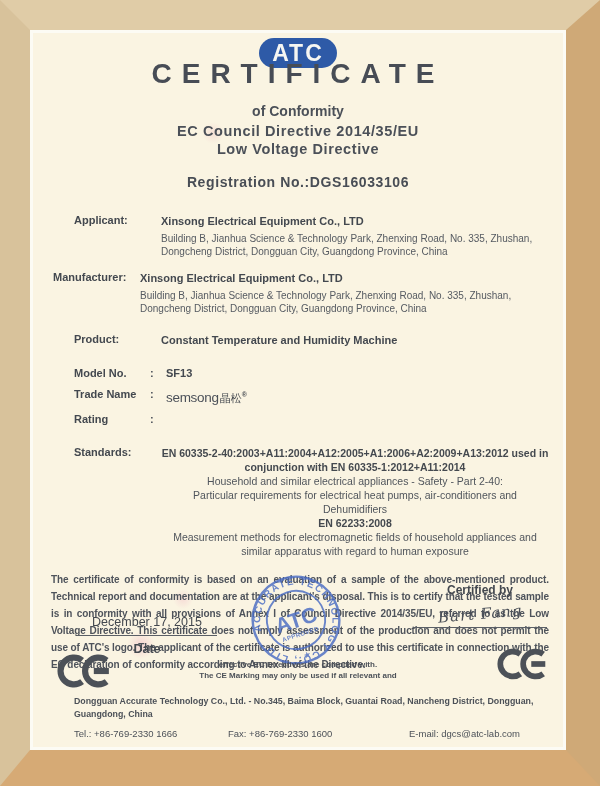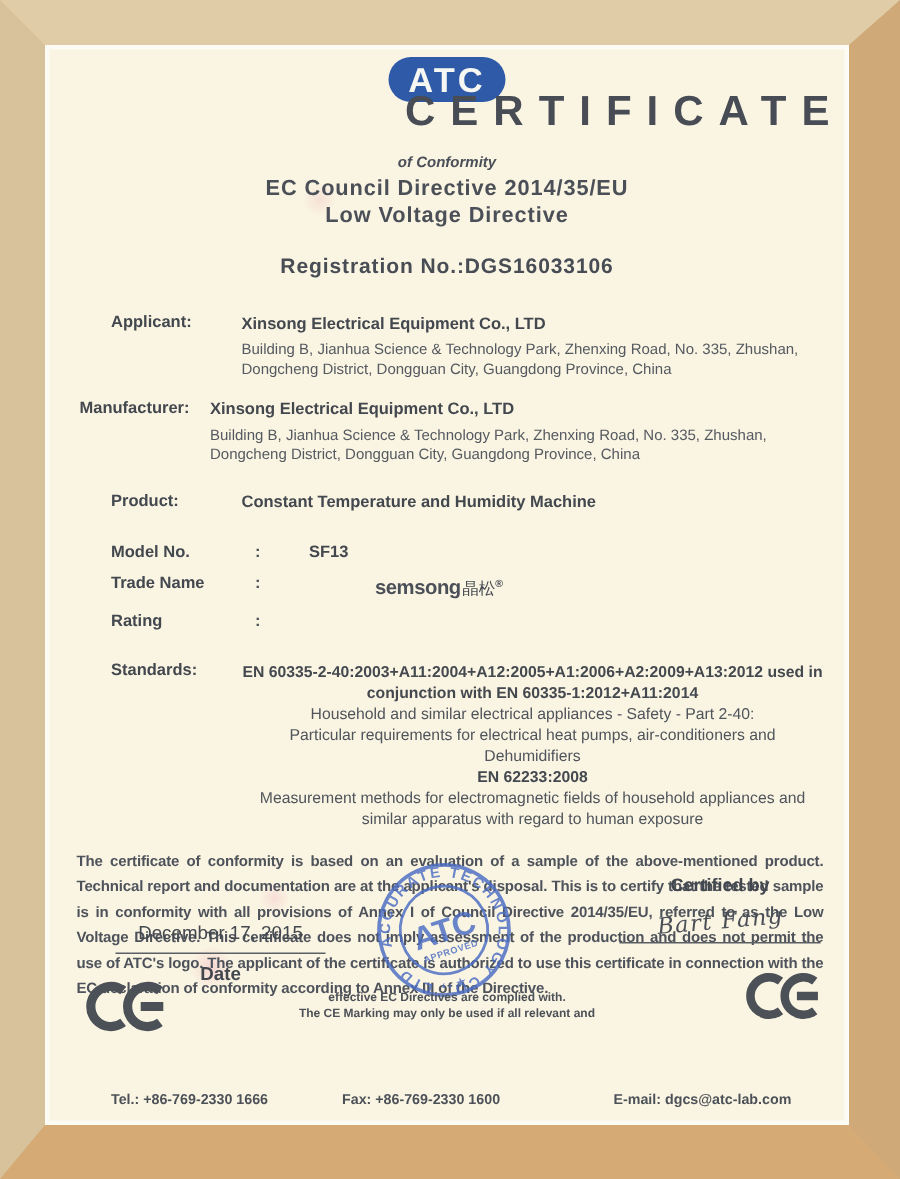--- a/index.html
+++ b/index.html
@@ -23,43 +23,43 @@
     color:#4d525a;
     overflow:hidden;
   }
   
   .logo-pill{
     width:78px;height:30px;margin:5px auto 0;border-radius:16px;
     background:#2e5aa7;color:#f6f6f2;display:flex;align-items:center;justify-content:center;
     font-weight:bold;font-size:23px;letter-spacing:2px;position:relative;z-index:1;
   }
   .title{
-    margin-top:-10px;text-align:right;font-size:28px;font-weight:bold;
+    margin-top:-10px;text-align:center;font-size:28px;font-weight:bold;
     letter-spacing:10px;color:#474c55;position:relative;z-index:2;
   }
-  .sub{margin-top:13px;text-align:center;font-size:10px;font-weight:bold;color:#4b5058;font-style:italic;}
+  .sub{margin-top:13px;text-align:center;font-size:14px;font-weight:bold;color:#4b5058;}
   .dir{margin-top:5px;text-align:center;font-size:14.5px;font-weight:bold;letter-spacing:.6px;color:#4b5058;line-height:15px;}
   .dir + .dir{margin-top:3px;}
   .reg{margin-top:17px;text-align:center;font-size:14px;font-weight:bold;letter-spacing:.6px;color:#484d55;}
   
   .row{display:flex;margin:0 14px 0 41px;font-size:10.5px;}
   .row .lab{flex:none;width:87px;font-weight:bold;font-size:11px;color:#43484f;}
   .row .val{flex:1;}
   .name{font-weight:bold;font-size:11px;color:#43484f;line-height:14px;}
   .addr{margin-top:4px;font-size:10px;line-height:13px;color:#555a61;}
   .row-applicant{margin-top:24px;}
   .row-manufacturer{margin-top:13px;margin-left:20px;}
   .row-product{margin-top:18px;}
   .row-identification{margin-top:16px;}
   .row-standards{margin-top:16px;}
-  .idrow{display:flex;line-height:21px;gap:20px;}
+  .idrow{display:flex;line-height:21px;}
   .idrow .k{flex:none;width:76px;font-weight:bold;font-size:11px;color:#43484f;}
   .idrow .sep{flex:none;width:16px;font-weight:bold;font-size:11px;}
   .idrow .v{font-weight:bold;font-size:11px;color:#43484f;}
-  .tn-latin{font-weight:bold;font-size:13.5px;letter-spacing:-.3px;color:#4b5058;margin-left:44px;}
+  .tn-latin{font-weight:normal;font-size:13.5px;letter-spacing:-.3px;color:#4b5058;}
   .tn-cjk{font-weight:normal;font-size:11px;margin-left:1px;margin-top:26px;}
   .tn-sup{font-size:7px;vertical-align:super;}
   .std-line{font-size:10.5px;line-height:14px;color:#50555c;text-align:center;}
   .std-line.b{font-weight:bold;color:#44494f;}
   
   .decl{
     margin:13px 14px 0 18px;text-align:justify;
     font-size:10px;font-weight:bold;line-height:17px;letter-spacing:-.1px;color:#4e535b;
   }
   
@@ -71,21 +71,21 @@
   .signature{
     display:inline-block;margin-top:8px;transform:rotate(-5deg);
     font-family:"DejaVu Serif", serif;font-style:italic;
     font-size:15px;color:#4a4f57;letter-spacing:1px;
   }
   .stamp{position:absolute;left:216px;top:540px;opacity:.82;}
   .ce-left{position:absolute;left:24px;top:618px;}
   .ce-right{position:absolute;left:464px;top:612px;}
   .notice{position:absolute;left:0;right:0;top:626px;text-align:center;font-size:8px;font-weight:bold;line-height:11px;color:#4c5158;}
   .issuer-address{position:absolute;left:41px;top:662px;width:478px;font-size:8.8px;font-weight:bold;line-height:13px;color:#4c5158;}
-  .footer-row{position:absolute;left:41px;top:695px;right:18px;display:flex;font-size:9.5px;font-weight:bold;color:#4c5158;}
+  .footer-row{position:absolute;left:41px;top:695px;right:18px;display:flex;font-size:9.5px;font-weight:normal;color:#4c5158;}
   .footer-row .tel{width:154px;}
   .footer-row .fax{width:181px;}
 </style>
 </head>
 <body>
 
 <div class="frame">
   <div class="paper">
 
     <div class="logo-pill">
@@ -190,20 +190,21 @@
         <path d="M 89 12 A 24 24 0 1 0 89 50"></path>
         <path d="M 66 31 H 93"></path>
       </g>
     </svg>
 
     <div class="notice">
       <div>effective EC Directives are complied with.</div>
       <div>The CE Marking may only be used if all relevant and</div>
     </div>
 
+    <div class="issuer-address">Dongguan Accurate Technology Co., Ltd. - No.345, Baima Block, Guantai Road, Nancheng District, Dongguan, Guangdong, China</div>
 
     <div class="footer-row">
       <span class="tel">Tel.: +86-769-2330 1666</span>
       <span class="fax">Fax: +86-769-2330 1600</span>
       <span class="email">E-mail: dgcs@atc-lab.com</span>
     </div>
 
   </div>
 </div>
 

